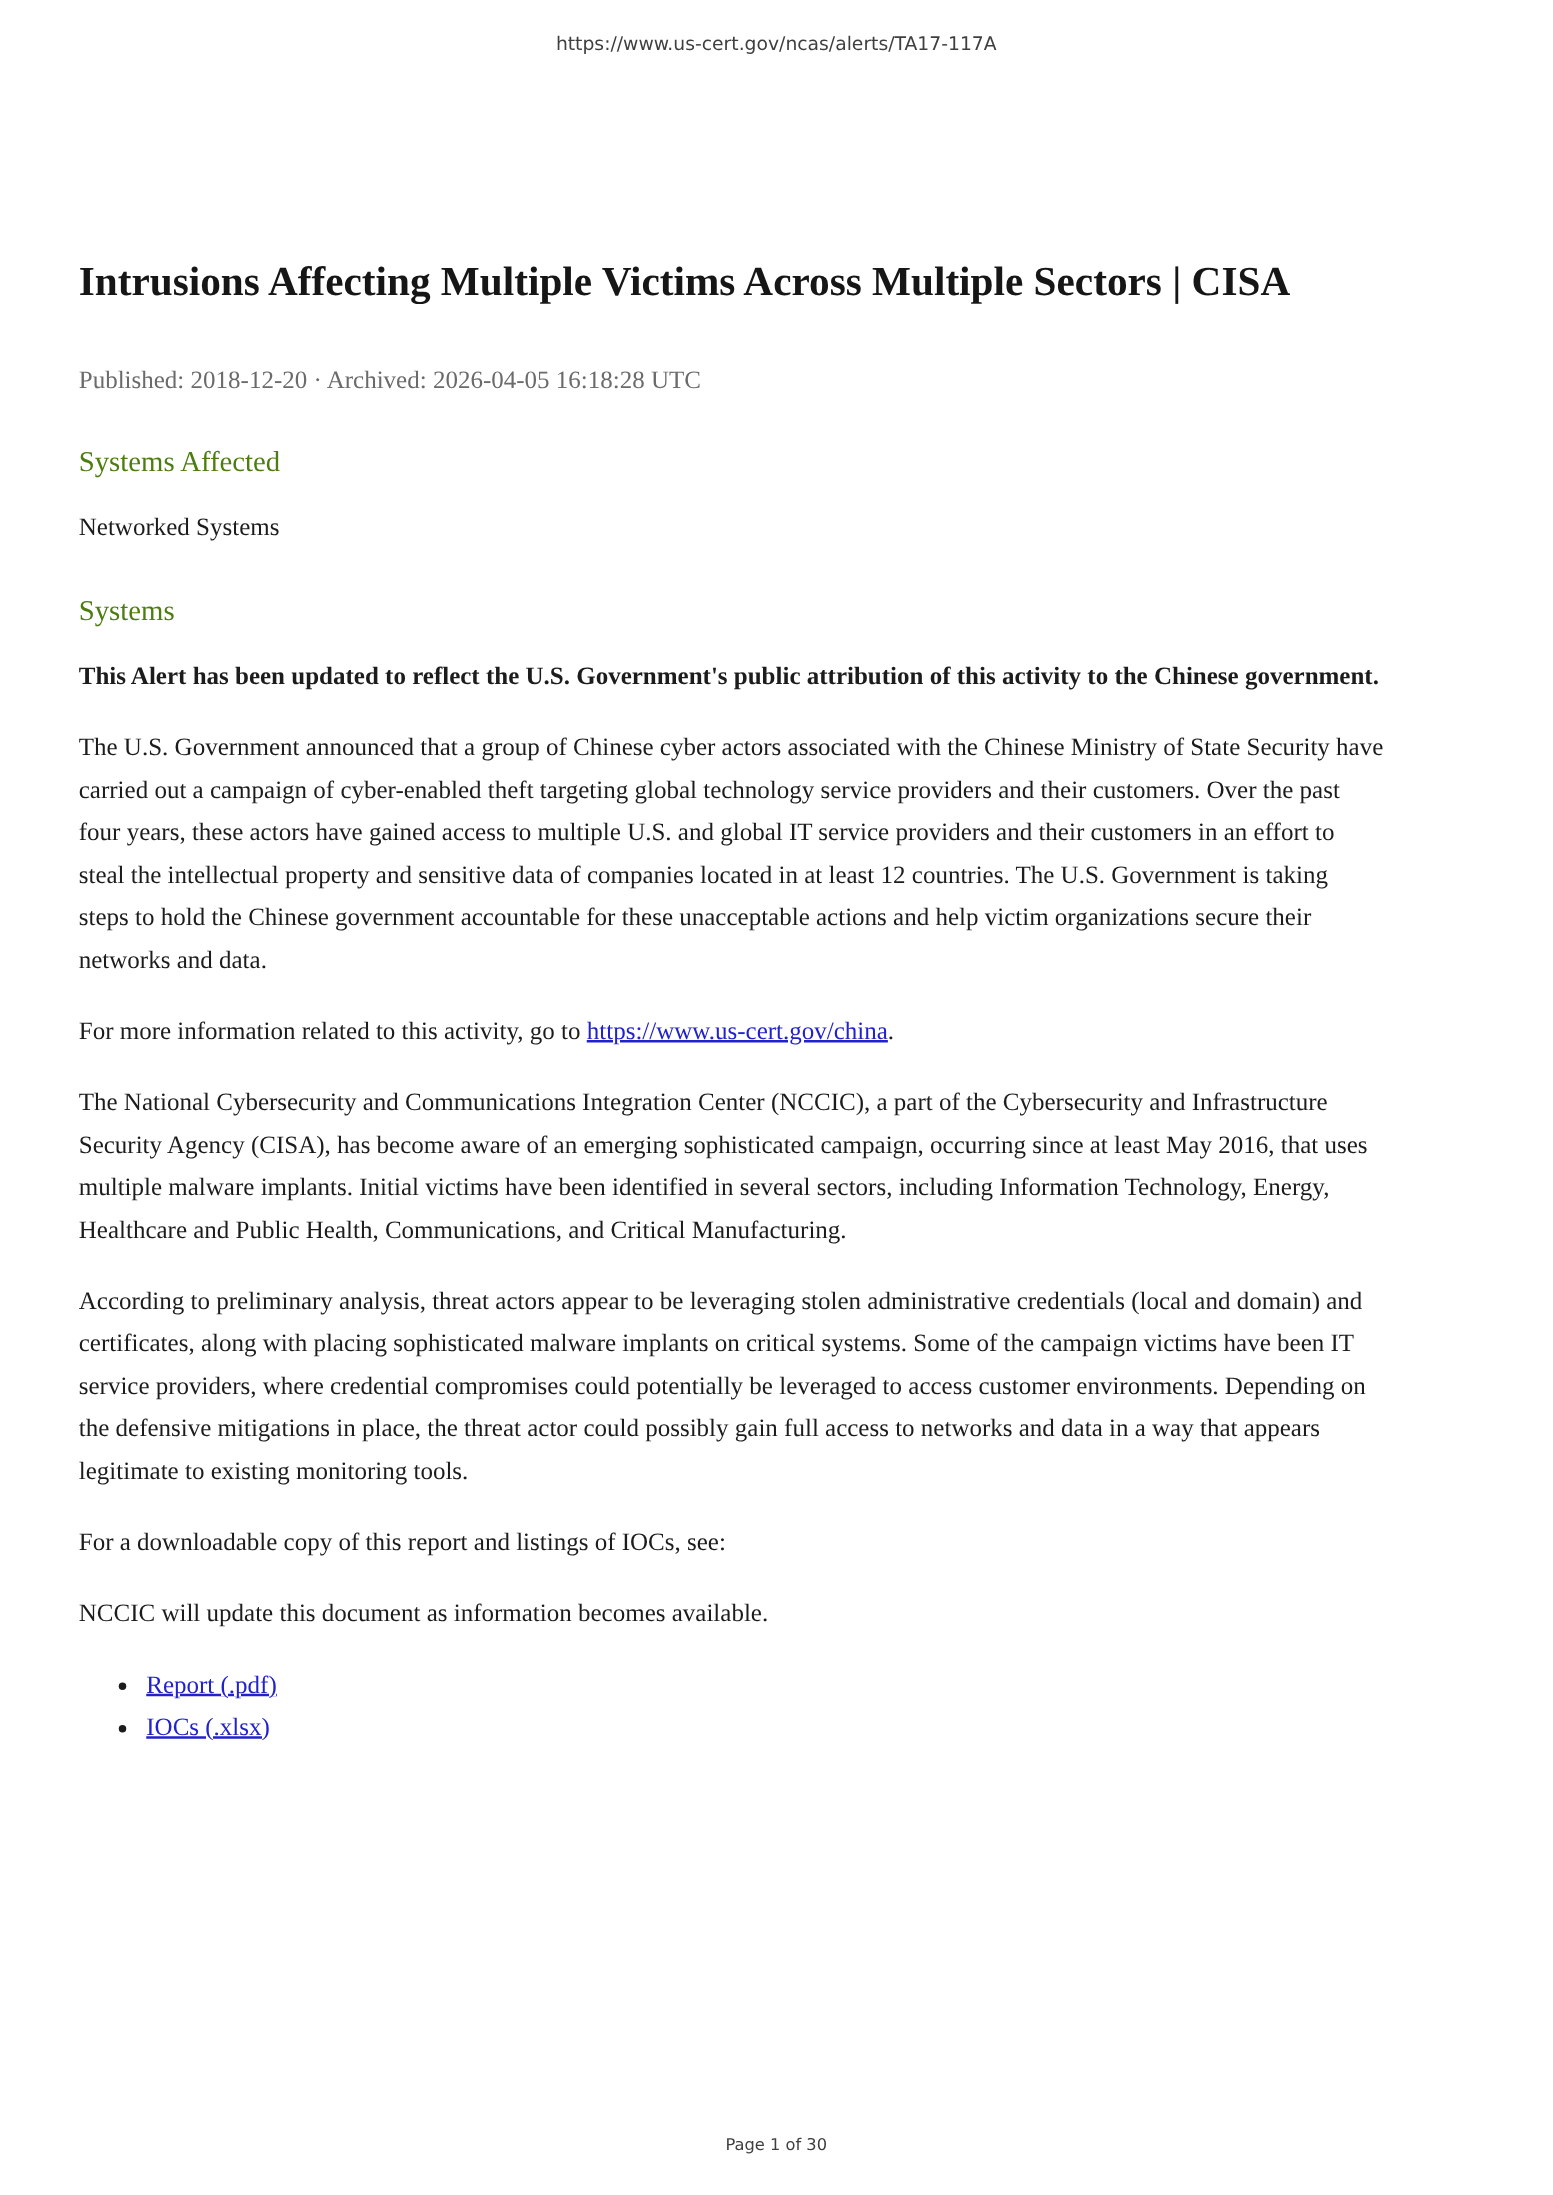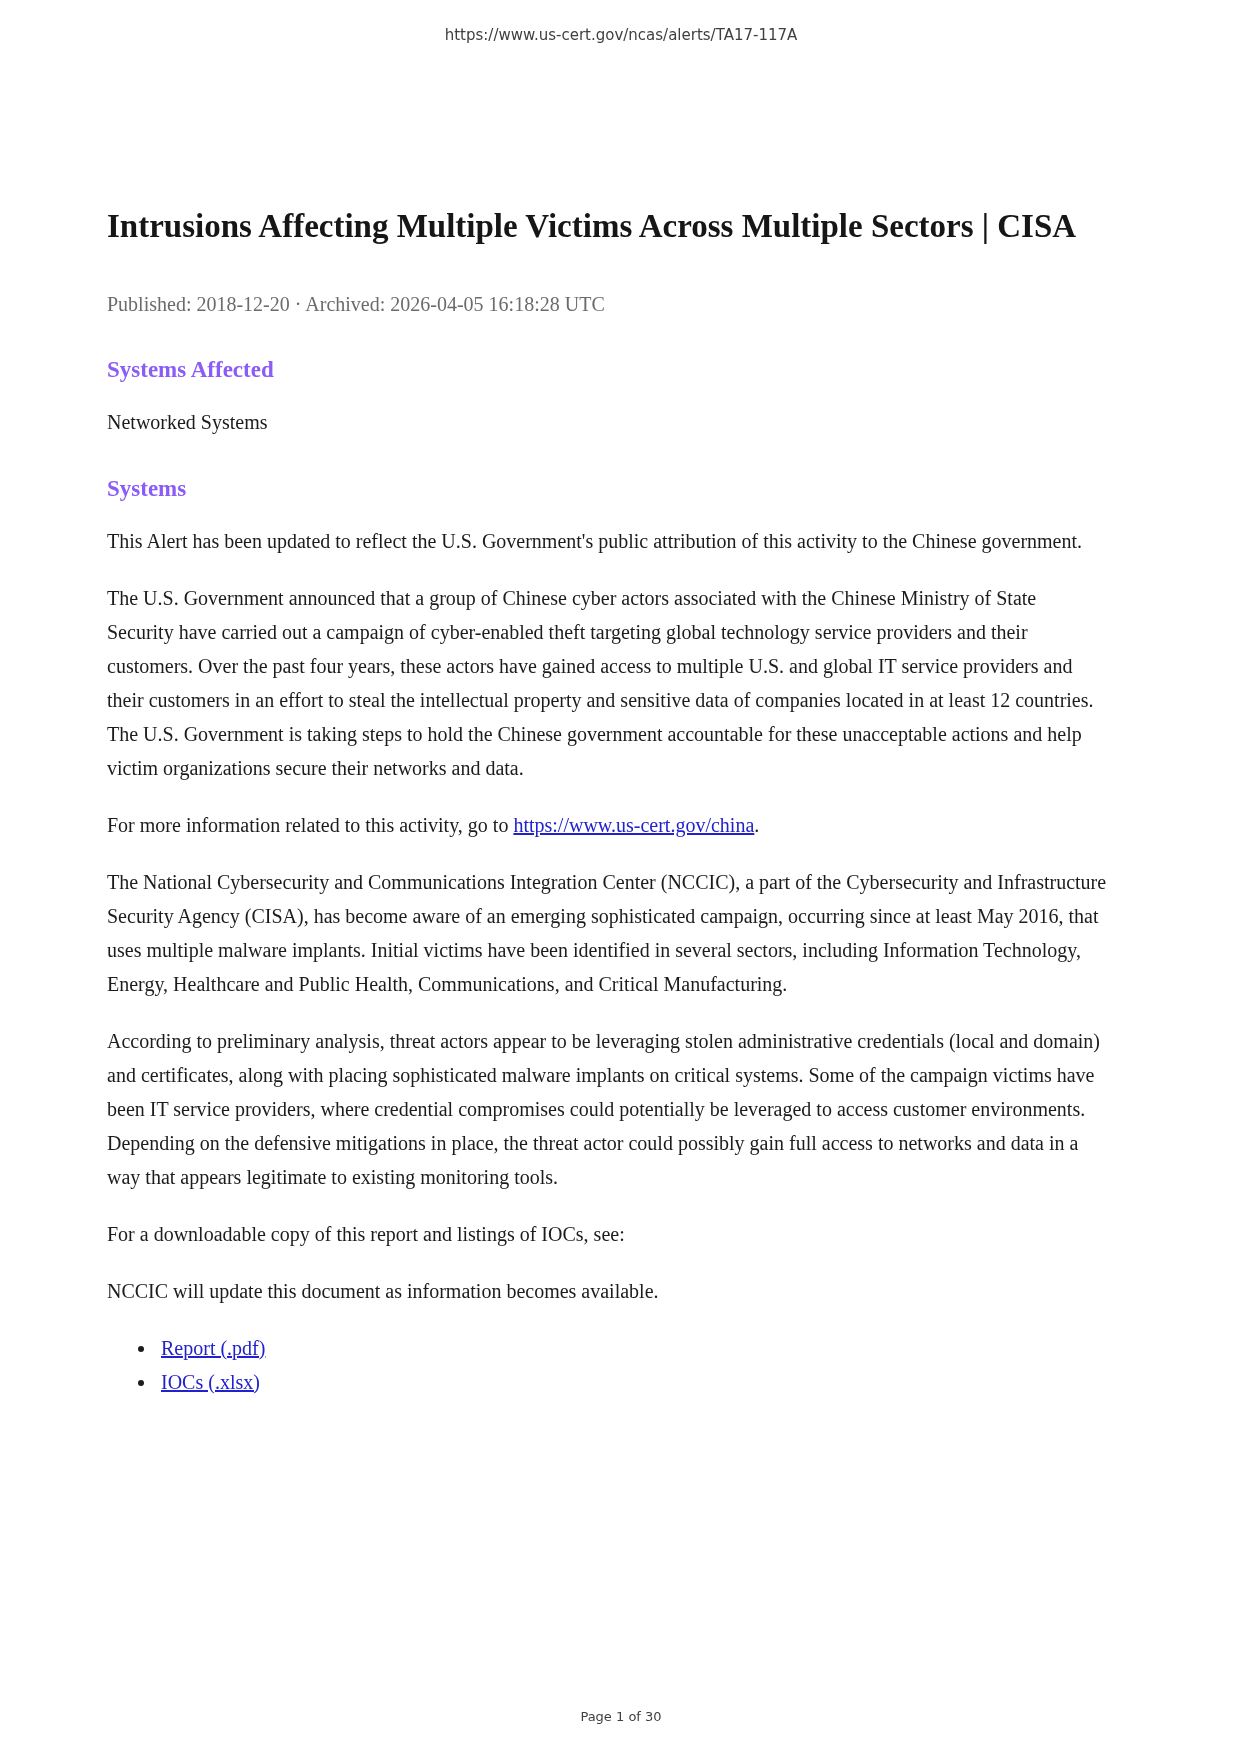--- a/index.html
+++ b/index.html
@@ -16,48 +16,48 @@
     position: absolute;
     top: 26px;
     left: 0;
     right: 0;
     text-align: center;
     font-family: "DejaVu Sans", sans-serif;
     font-size: 15px;
     color: #3f3f3f;
   }
   .content {
-    padding: 202px 135px 0 107px; 
+    padding: 202px 135px 0 63px; 
   }
   h1 {
     margin: 0 0 36px 0;
     font-size: 33px;
     line-height: 1.5;
     font-weight: bold;
     color: #161616;
   }
   .meta {
     margin: 0;
     font-size: 20px;
     line-height: 32px;
     color: #6b6b6b;
   }
   h2 {
     margin: 35px 0 20px 0;
     font-size: 23px;
     line-height: 30px;
-    font-weight: bold;
-    color: #8b5cf6;
+    font-weight: normal;
+    color: #4d7c0f;
   }
   p {
     margin: 0 0 23px 0;
     font-size: 20px;
     line-height: 34px;
   }
-  p.bold { font-weight: normal; }
+  p.bold { font-weight: bold; }
   p.italic { }
   a.link {
     color: #2222cc;
     text-decoration: underline;
     cursor: pointer;
   }
   ul.downloads {
     margin: 8px 0 0 0;
     padding: 0 0 0 50px;
     list-style: disc;

